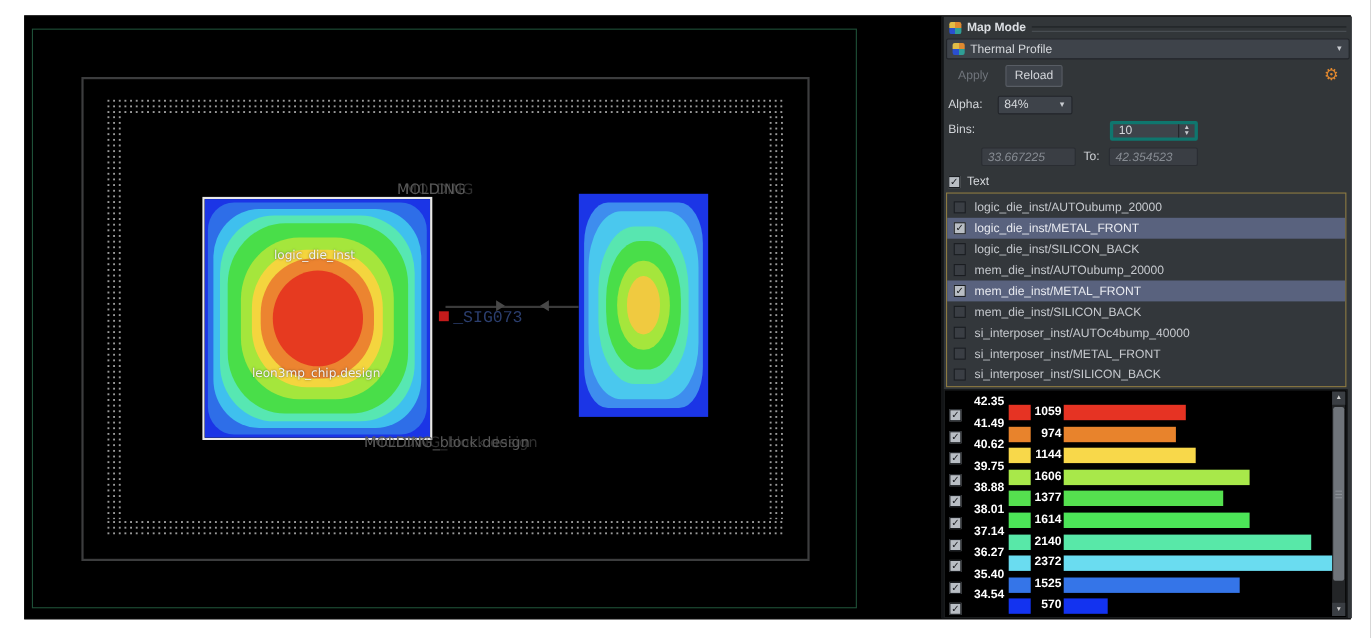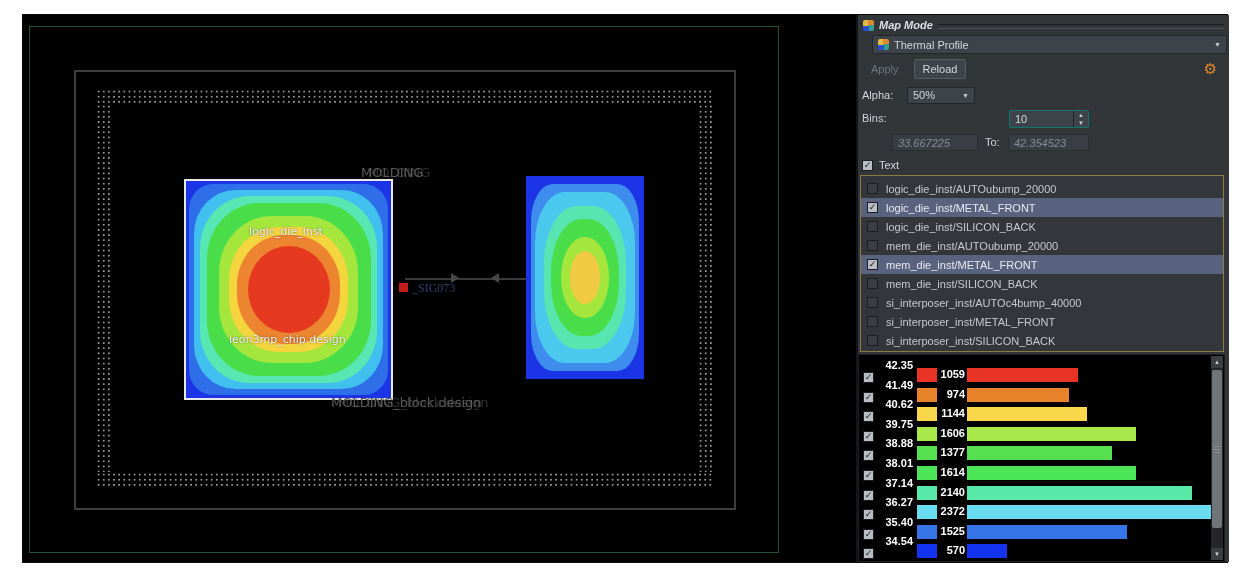--- a/index.html
+++ b/index.html
@@ -20,49 +20,49 @@
   .dots-right{left:675px;top:89px;width:16px;height:368px;}
   .die{position:absolute;overflow:hidden;}
   .die-left{left:161px;top:164px;width:205px;height:217px;border:2px solid #e8e8e8;}
   .die-right{left:503px;top:161px;width:118px;height:203px;}
   .ring{position:absolute;}
   .canvas-label{position:absolute;font-family:"DejaVu Sans",sans-serif;font-size:13px;
     color:#585858;white-space:nowrap;text-shadow:7px 0 0 rgba(88,88,88,.55);}
   .die-label{position:absolute;font-family:"DejaVu Sans",sans-serif;font-size:11px;
     color:#f2f2f2;white-space:nowrap;text-shadow:0 0 2px rgba(0,0,0,.6);}
   .net-marker{position:absolute;left:376px;top:268px;width:9px;height:9px;background:#c41b1b;}
-  .net-label{position:absolute;left:389px;top:266px;font-size:12px;color:#2b3e6e;
-    font-family:Liberation Serif, serif;white-space:nowrap;}
+  .net-label{position:absolute;left:389px;top:266px;font-size:15px;color:#2b3e6e;
+    font-family:Liberation Mono, monospace;white-space:nowrap;}
   .flight-line{position:absolute;left:382px;top:263px;width:121px;border-top:2px solid #3a3a3a;}
   .arr{position:absolute;top:258px;width:0;height:0;border-top:5px solid transparent;
     border-bottom:5px solid transparent;}
   .arr-r{left:428px;border-left:8px solid #484848;}
   .arr-l{left:468px;border-right:8px solid #484848;}
   
   .panel{position:relative;width:373px;flex:none;background:#323639;color:#d4d7db;
     border-left:2px solid #121416;box-sizing:border-box;font-size:11px;}
   .titlebar{position:absolute;left:5px;right:5px;top:2px;height:16px;display:flex;align-items:center;gap:5px;}
-  .title-text{font-weight:bold;color:#dcdfe3;font-style:italic;}
+  .title-text{font-weight:bold;color:#dcdfe3;}
   .groove{flex:1;height:3px;margin-top:2px;border-top:1px solid #1d2023;border-bottom:1px solid #4b5056;}
   .hm-icon{width:11px;height:11px;border-radius:2px;flex:none;
     background:conic-gradient(#e08a30 0 25%,#2f9e96 0 50%,#2a4fd0 0 75%,#e2bd46 0);}
   .combo{display:flex;align-items:center;gap:5px;background:#3e434a;border:1px solid #22252a;
     border-radius:2px;padding:0 5px;height:19px;box-sizing:border-box;}
-  .combo-main{position:absolute;left:14px;right:2px;top:20px;}
+  .combo-main{position:absolute;left:2px;right:2px;top:20px;}
   .combo-arrow{margin-left:auto;font-size:7px;color:#c8cbd0;}
   .btnrow{position:absolute;left:4px;right:4px;top:44px;height:20px;display:flex;gap:6px;align-items:center;}
   .btn{height:18px;padding:0 8px;display:inline-flex;align-items:center;border-radius:2px;
     background:#3e434a;border:1px solid #585d64;color:#d4d7db;}
   .btn.disabled{background:transparent;border-color:transparent;color:#70757c;}
   .gear{position:absolute;right:8px;top:0px;color:#e0872e;font-size:15px;line-height:20px;}
   .row-alpha{position:absolute;left:4px;top:71px;height:18px;display:flex;align-items:center;}
   .row-alpha .combo{position:absolute;left:45px;width:68px;height:17px;}
   .row-bins{position:absolute;left:4px;right:10px;top:95px;height:19px;}
   .spin{position:absolute;left:147px;top:0;width:80px;height:18px;display:flex;align-items:stretch;
-    background:#3e434a;border:1px solid #0f766e;border-radius:2px;box-sizing:border-box;}
+    background:#3e434a;border:3px solid #0f766e;border-radius:2px;box-sizing:border-box;}
   .spin-val{flex:1;display:flex;align-items:center;padding-left:5px;}
   .spin-btns{width:14px;border-left:1px solid #22252a;display:flex;flex-direction:column;}
   .spin-btns span{flex:1;display:flex;align-items:center;justify-content:center;font-size:6px;color:#c8cbd0;}
   .row-fromto{position:absolute;left:4px;right:4px;top:119px;height:18px;}
   .fld{position:absolute;top:0;height:17px;background:#3a3e44;border:1px solid #2a2d32;border-radius:2px;
     box-sizing:border-box;display:flex;align-items:center;padding:0 5px;color:#878c93;font-style:italic;}
   .lab{position:absolute;top:2px;color:#cfd2d6;}
   .row-text{position:absolute;left:4px;top:143px;height:14px;display:flex;align-items:center;gap:6px;}
   .cb{width:11px;height:11px;flex:none;box-sizing:border-box;background:#3a3e44;border:1px solid #1a1d21;
     display:inline-flex;align-items:center;justify-content:center;font-size:9px;line-height:9px;color:#16181c;}
@@ -154,21 +154,21 @@
 
     <div class="btnrow">
       <span class="btn disabled">Apply</span>
       <span class="btn">Reload</span>
       <span class="gear">⚙</span>
     </div>
 
     <div class="row-alpha">
       <span>Alpha:</span>
       <span class="combo">
-        <span>50%</span>
+        <span>84%</span>
         <span class="combo-arrow">▼</span>
       </span>
     </div>
 
     <div class="row-bins">
       <span class="lab" style="left:0;">Bins:</span>
       <span class="spin">
         <span class="spin-val">10</span>
         <span class="spin-btns">
           <span>▲</span>

